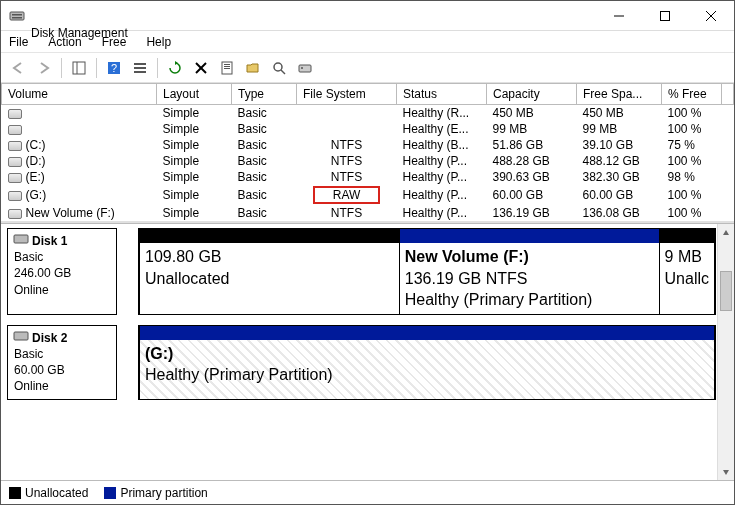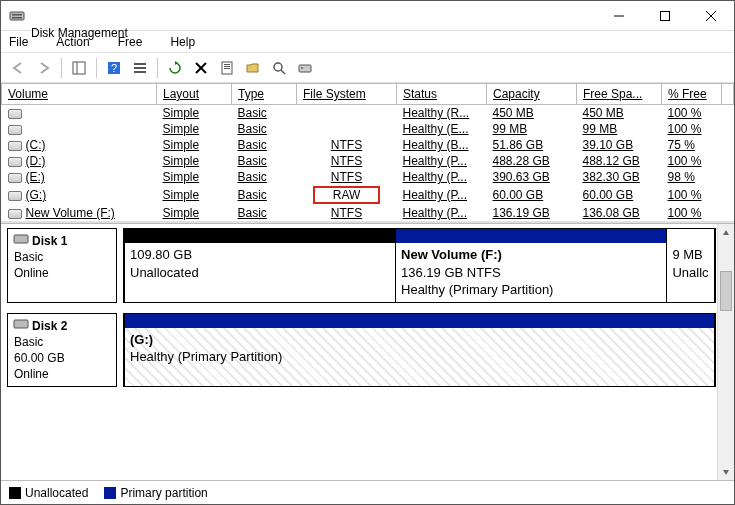--- a/index.html
+++ b/index.html
@@ -35,21 +35,21 @@
     display: flex; align-items: center; justify-content: center;
     font-size: 14px;
   }
   .winbtn svg { stroke: #000; }
   
   .menubar {
     height: 22px;
     display: flex;
     align-items: center;
     padding: 0 4px;
-    gap: 20px;
+    gap: 12px;
     border-bottom: 1px solid #e5e5e5;
   }
   .menubar span { padding: 2px 4px; }
   
   .toolbar {
     height: 30px;
     display: flex;
     align-items: center;
     padding: 0 6px;
     gap: 4px;
@@ -66,21 +66,20 @@
   .tsep { width:1px; height:20px; background:#ccc; margin:0 2px;}
   
   .vol-pane {
     flex: 0 0 auto;
     border-bottom: 2px solid #e0e0e0;
   }
   table.volumes {
     border-collapse: collapse;
     width: 100%;
     table-layout: fixed;
-    text-decoration: underline;
   }
   table.volumes th {
     text-align: left;
     font-weight: normal;
     background: #fff;
     border: 1px solid #bbb;
     padding: 3px 6px;
     font-size: 12px;
     white-space: nowrap;
     overflow: hidden;
@@ -113,34 +112,34 @@
   }
   .scrollbar {
     position:absolute; right:0; top:0; bottom:0; width:17px;
     background:#f0f0f0; border-left:1px solid #ddd;
     display:flex; flex-direction:column; align-items:center;
   }
   .sb-btn { width:100%; height:17px; display:flex;align-items:center;justify-content:center;}
   .sb-track { flex:1; width:100%; position:relative;}
   .sb-thumb { position:absolute; left:2px; right:2px; top:30px; height:40px; background:#cdcdcd; border:1px solid #aaa;}
   .disk-row {
-    display:flex; gap:6px; margin-bottom:10px;
+    display:flex; gap:21px; margin-bottom:10px;
   }
   .disk-label {
     width:110px; border:1px solid #000; padding:4px 6px;
     font-size:12px; line-height:1.35;
   }
   .disk-label .dname { font-weight:bold; display:flex; align-items:center; gap:4px;}
   .disk-map {
     flex:1; border:1px solid #000; display:flex; position:relative;
   }
   .part {
     border:1px solid #000; margin:-1px 0 -1px -1px;
     display:flex; flex-direction:column;
-    font-size:13px; line-height:1.35;
+    font-size:16px; line-height:1.35;
   }
   .part:first-child{ margin-left:0;}
   .part .stripe { height:14px; }
   .stripe.unalloc { background:#000; }
   .stripe.primary { background:#001a9a; }
   .part .body { padding:3px 5px; flex:1; }
   .hatched .body {
     background: repeating-linear-gradient(45deg,#fff,#fff 5px,#e8e8e8 5px,#e8e8e8 7px);
   }
   
@@ -373,39 +372,40 @@
 </div>
 
 <div class="disk-pane">
   <div id="disk-rows">
       <div class="disk-row">
         <div class="disk-label">
           <div class="dname"><span><svg width="14" height="12">
                 <rect x="0" y="2" width="14" height="8" rx="1" fill="#bbb" stroke="#555"></rect>
               </svg></span>Disk 1</div>
           <div>Basic</div>
+          <div>246.00 GB</div>
           <div>Online</div>
         </div>
         <div class="disk-map">
           <div class="part" style="flex: 46 0 0px;">
             <div class="stripe unalloc"></div>
             <div class="body">
               <div>109.80 GB</div>
               <div>Unallocated</div>
             </div>
           </div>
           <div class="part" style="flex: 46 0 0px;">
             <div class="stripe primary"></div>
             <div class="body">
               <div><b>New Volume  (F:)</b></div>
               <div>136.19 GB NTFS</div>
               <div>Healthy (Primary Partition)</div>
             </div>
           </div>
-          <div class="part" style="flex: 8 0 0px; align-items: center;">
+          <div class="part" style="flex: 8 0 0px;">
             <div class="stripe unalloc"></div>
             <div class="body">
               <div>9 MB</div>
               <div>Unallc</div>
             </div>
           </div>
         </div>
       </div>
       <div class="disk-row">
         <div class="disk-label">

